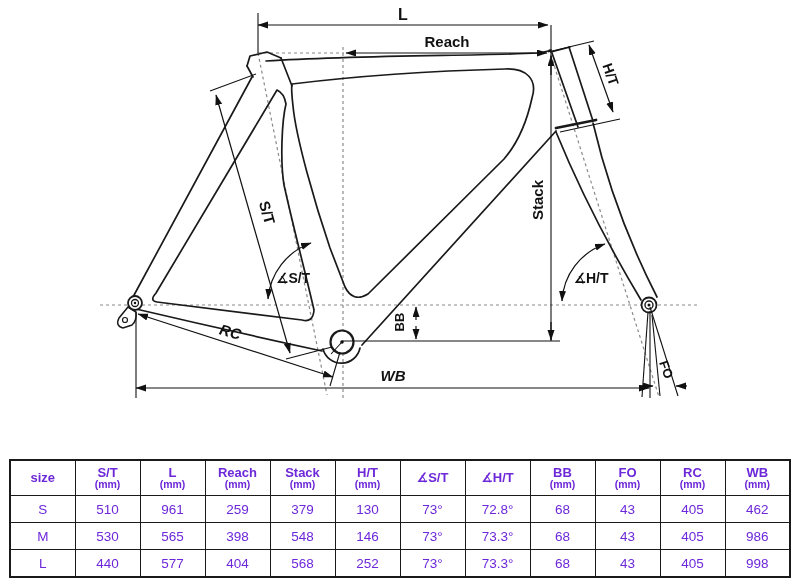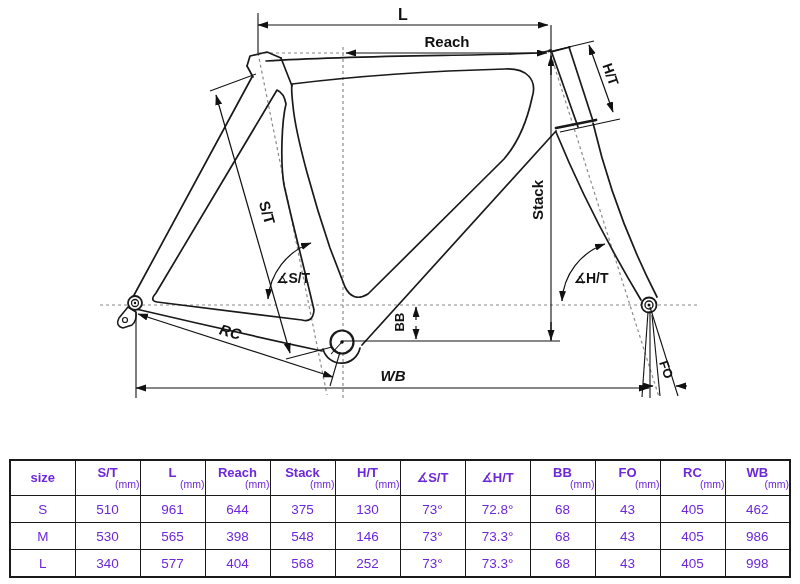--- a/index.html
+++ b/index.html
@@ -9,21 +9,21 @@
   #geo-svg text{fill:#111;font-weight:bold;font-family:"Liberation Sans","DejaVu Sans",sans-serif;}
   .frame-line{stroke:#1a1a1a;stroke-width:1.7;fill:none;stroke-linecap:round;stroke-linejoin:round;}
   .dash-line{stroke:#8a8a8a;stroke-width:1.2;fill:none;stroke-dasharray:3 3;}
   .dim-line{stroke:#111;stroke-width:1.2;fill:none;}
   .thin-line{stroke:#111;stroke-width:1.1;fill:none;}
   #geo-table{position:absolute;left:9px;top:459px;width:782px;height:113px;
              border-collapse:collapse;table-layout:fixed;}
   #geo-table td,#geo-table th{border:1.5px solid #1a1a1a;text-align:center;vertical-align:middle;
              padding:0;color:#6d28d9;}
   #geo-table th{font-size:13px;font-weight:bold;height:34px;line-height:1.05;}
-  #geo-table th .sub{font-size:10.5px;font-weight:normal;text-align:right;}
+  #geo-table th .sub{font-size:10.5px;font-weight:bold;}
   #geo-table td{font-size:13.5px;font-weight:normal;height:26px;}
   #geo-table{border:2px solid #1a1a1a;}
 </style>
 </head>
 <body>
 
 <div id="stage">
 
   <svg id="geo-svg" width="800" height="438" viewBox="0 0 800 438">
     <defs>
@@ -163,22 +163,22 @@
             <div>WB</div>
             <div class="sub">(mm)</div>
           </th>
         </tr>
       </thead>
     <tbody>
         <tr>
           <td>S</td>
           <td>510</td>
           <td>961</td>
-          <td>644</td>
-          <td>375</td>
+          <td>259</td>
+          <td>379</td>
           <td>130</td>
           <td>73°</td>
           <td>72.8°</td>
           <td>68</td>
           <td>43</td>
           <td>405</td>
           <td>462</td>
         </tr>
         <tr>
           <td>M</td>
@@ -189,21 +189,21 @@
           <td>146</td>
           <td>73°</td>
           <td>73.3°</td>
           <td>68</td>
           <td>43</td>
           <td>405</td>
           <td>986</td>
         </tr>
         <tr>
           <td>L</td>
-          <td>340</td>
+          <td>440</td>
           <td>577</td>
           <td>404</td>
           <td>568</td>
           <td>252</td>
           <td>73°</td>
           <td>73.3°</td>
           <td>68</td>
           <td>43</td>
           <td>405</td>
           <td>998</td>

